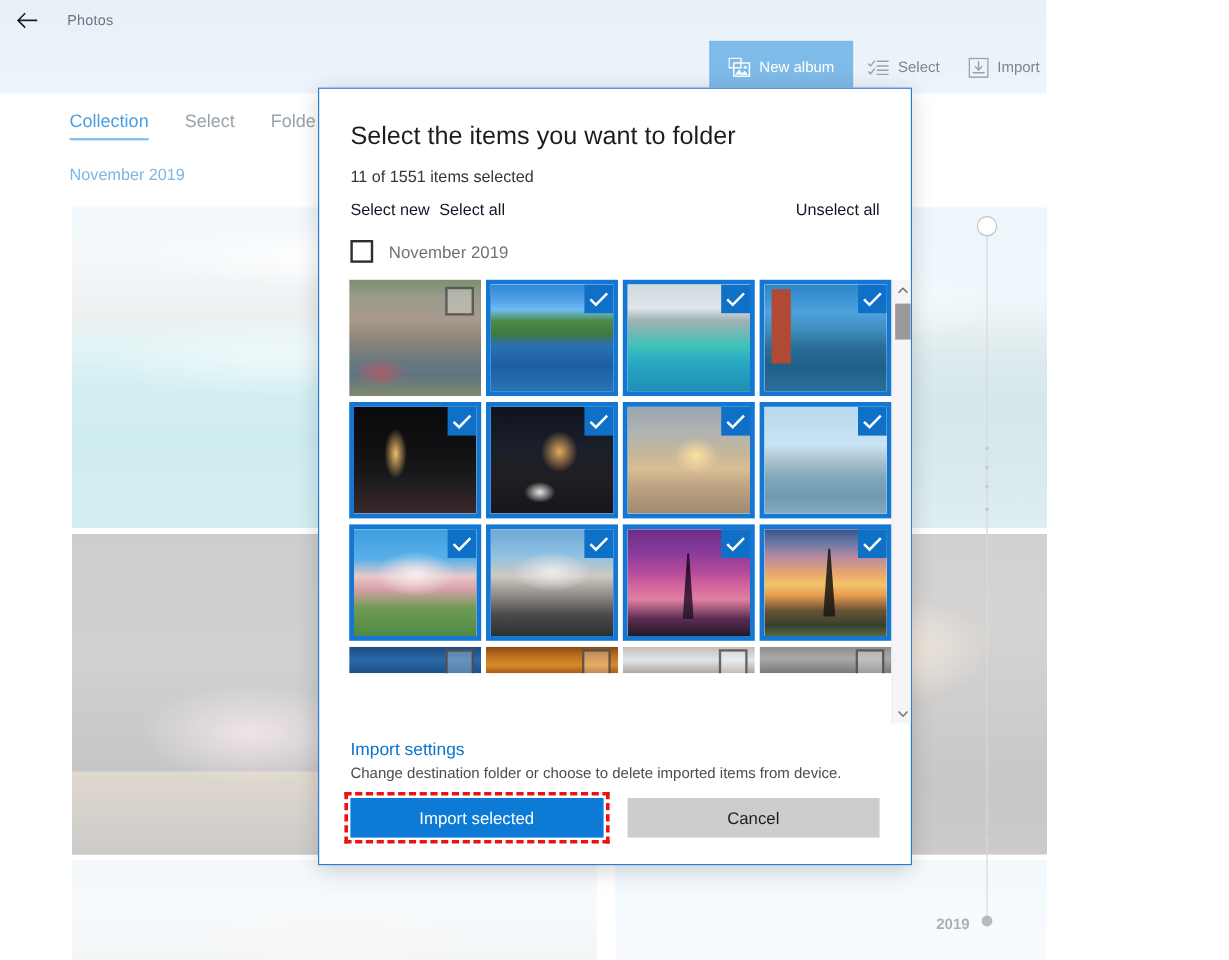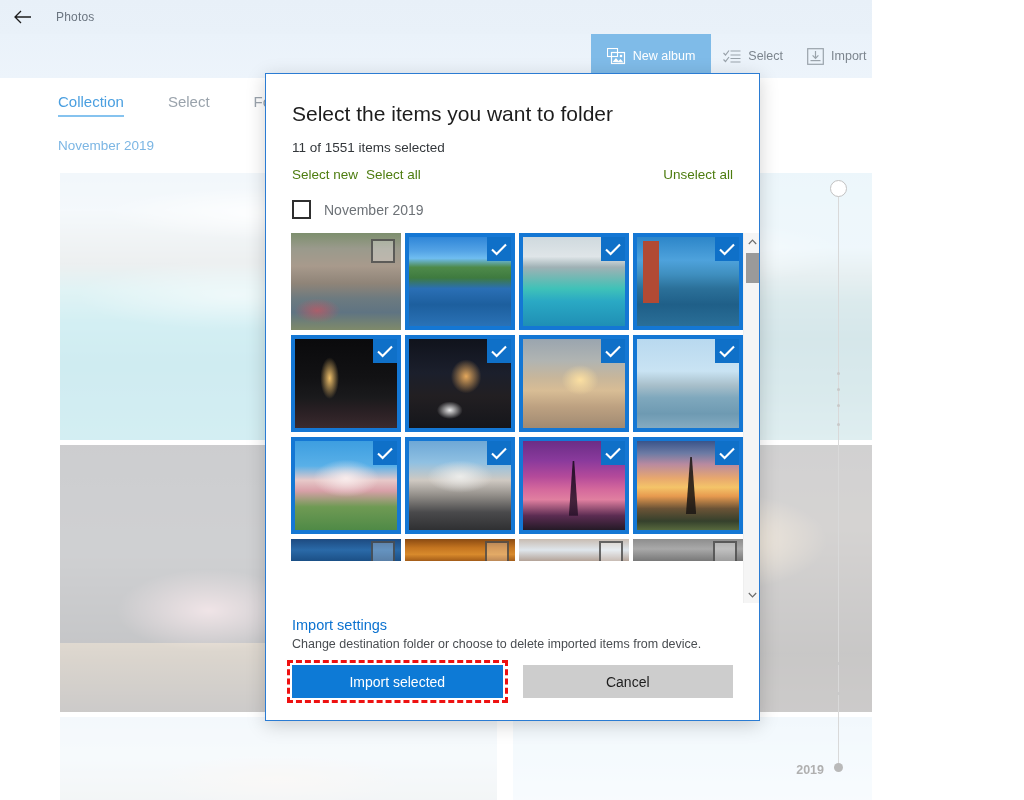--- a/index.html
+++ b/index.html
@@ -68,21 +68,21 @@
     display:flex; align-items:center; height:44px; cursor:pointer;
   }
 
   
   .navrow {
     position: absolute; top: 78px; left: 0;
     width: 1024px; height: 50px;
     background: #ffffff;
     display: flex; align-items: center;
   }
-  .tabs { display: flex; align-items: center; padding-left: 58px; gap: 44px; }
+  .tabs { display: flex; align-items: center; padding-left: 58px; gap: 30px; }
   .tab {
     font-size: 15px; color: #9aa3ac; cursor: pointer;
     padding-bottom: 4px; position: relative;
   }
   .tab.active { color: #4a9fe0; }
   .tab.active::after {
     content: ""; position: absolute; left: 0; right: 0; bottom: -3px;
     height: 2px; background: #86c3ef;
   }
   .viewmodes {
@@ -166,21 +166,21 @@
   }
   
   .p6 {
     background:
       radial-gradient(ellipse 40% 40% at 50% 70%, rgba(236,228,222,.9), transparent 70%),
       linear-gradient(to bottom, #d6e7f3 0%, #dfecf5 45%, #d2d9dc 100%);
   }
 
   
   .timeline {
-    position: absolute; right: 22px; top: 180px;
+    position: absolute; right: 38px; top: 180px;
     width: 22px; height: 600px; font-weight: bold;
   }
   .tl-track {
     position: absolute; left: 10px; top: 12px; bottom: 10px;
     width: 1px; background: #d9d9d9;
   }
   .tl-handle {
     position: absolute; left: 2px; top: 0px;
     width: 17px; height: 17px;
     border: 1.5px solid #c2c2c2; border-radius: 50%;
@@ -213,21 +213,21 @@
   }
   .dlg-sub {
     font-size: 13.5px; color: #33373b;
     padding: 14px 26px 0 26px;
   }
   .dlg-links {
     display: flex; align-items: center;
     padding: 12px 26px 0 26px;
   }
   .lnk {
-    font-size: 13.5px; color: #4d7c0f; cursor: pointer;
+    font-size: 13.5px; color: #0f172a; cursor: pointer;
   }
   .lnk + .lnk { margin-left: 8px; }
   .lnk.right { margin-left: auto; }
 
   .dlg-group {
     display:flex; align-items:center; gap:13px;
     padding: 18px 26px 0 26px;
   }
   .cbox {
     width: 19px; height: 19px; border: 2px solid #2f2f2f;

